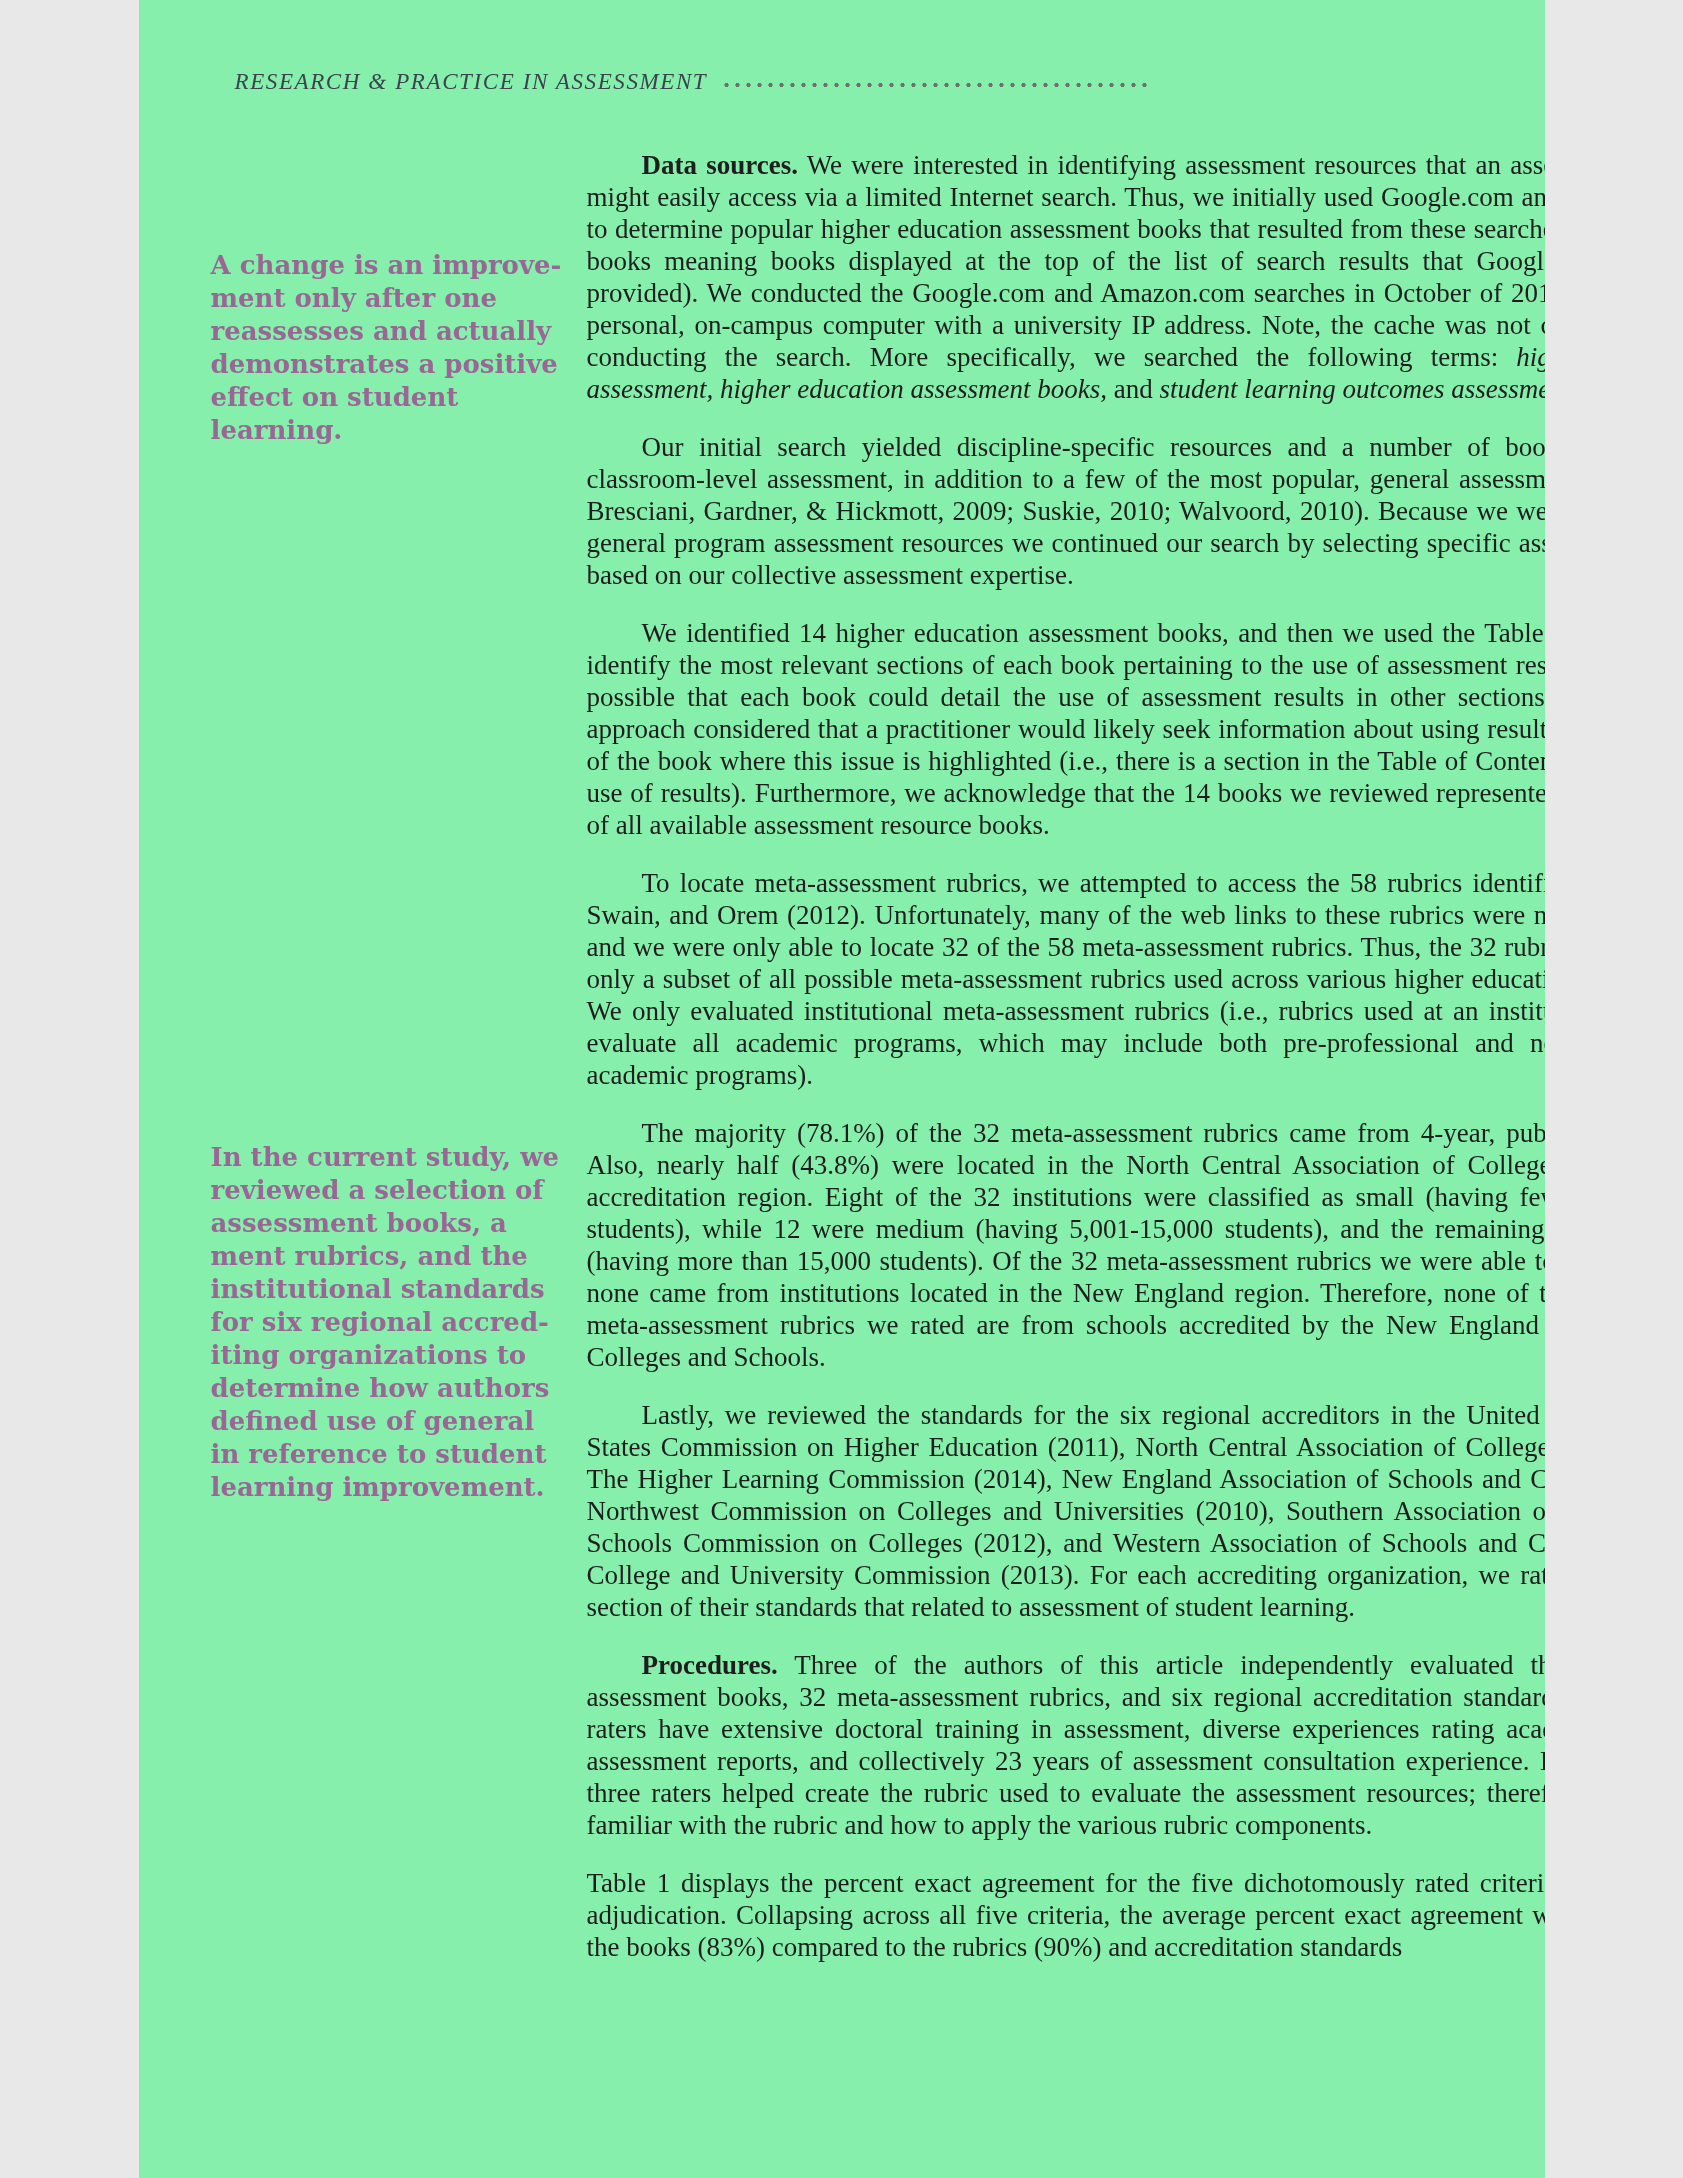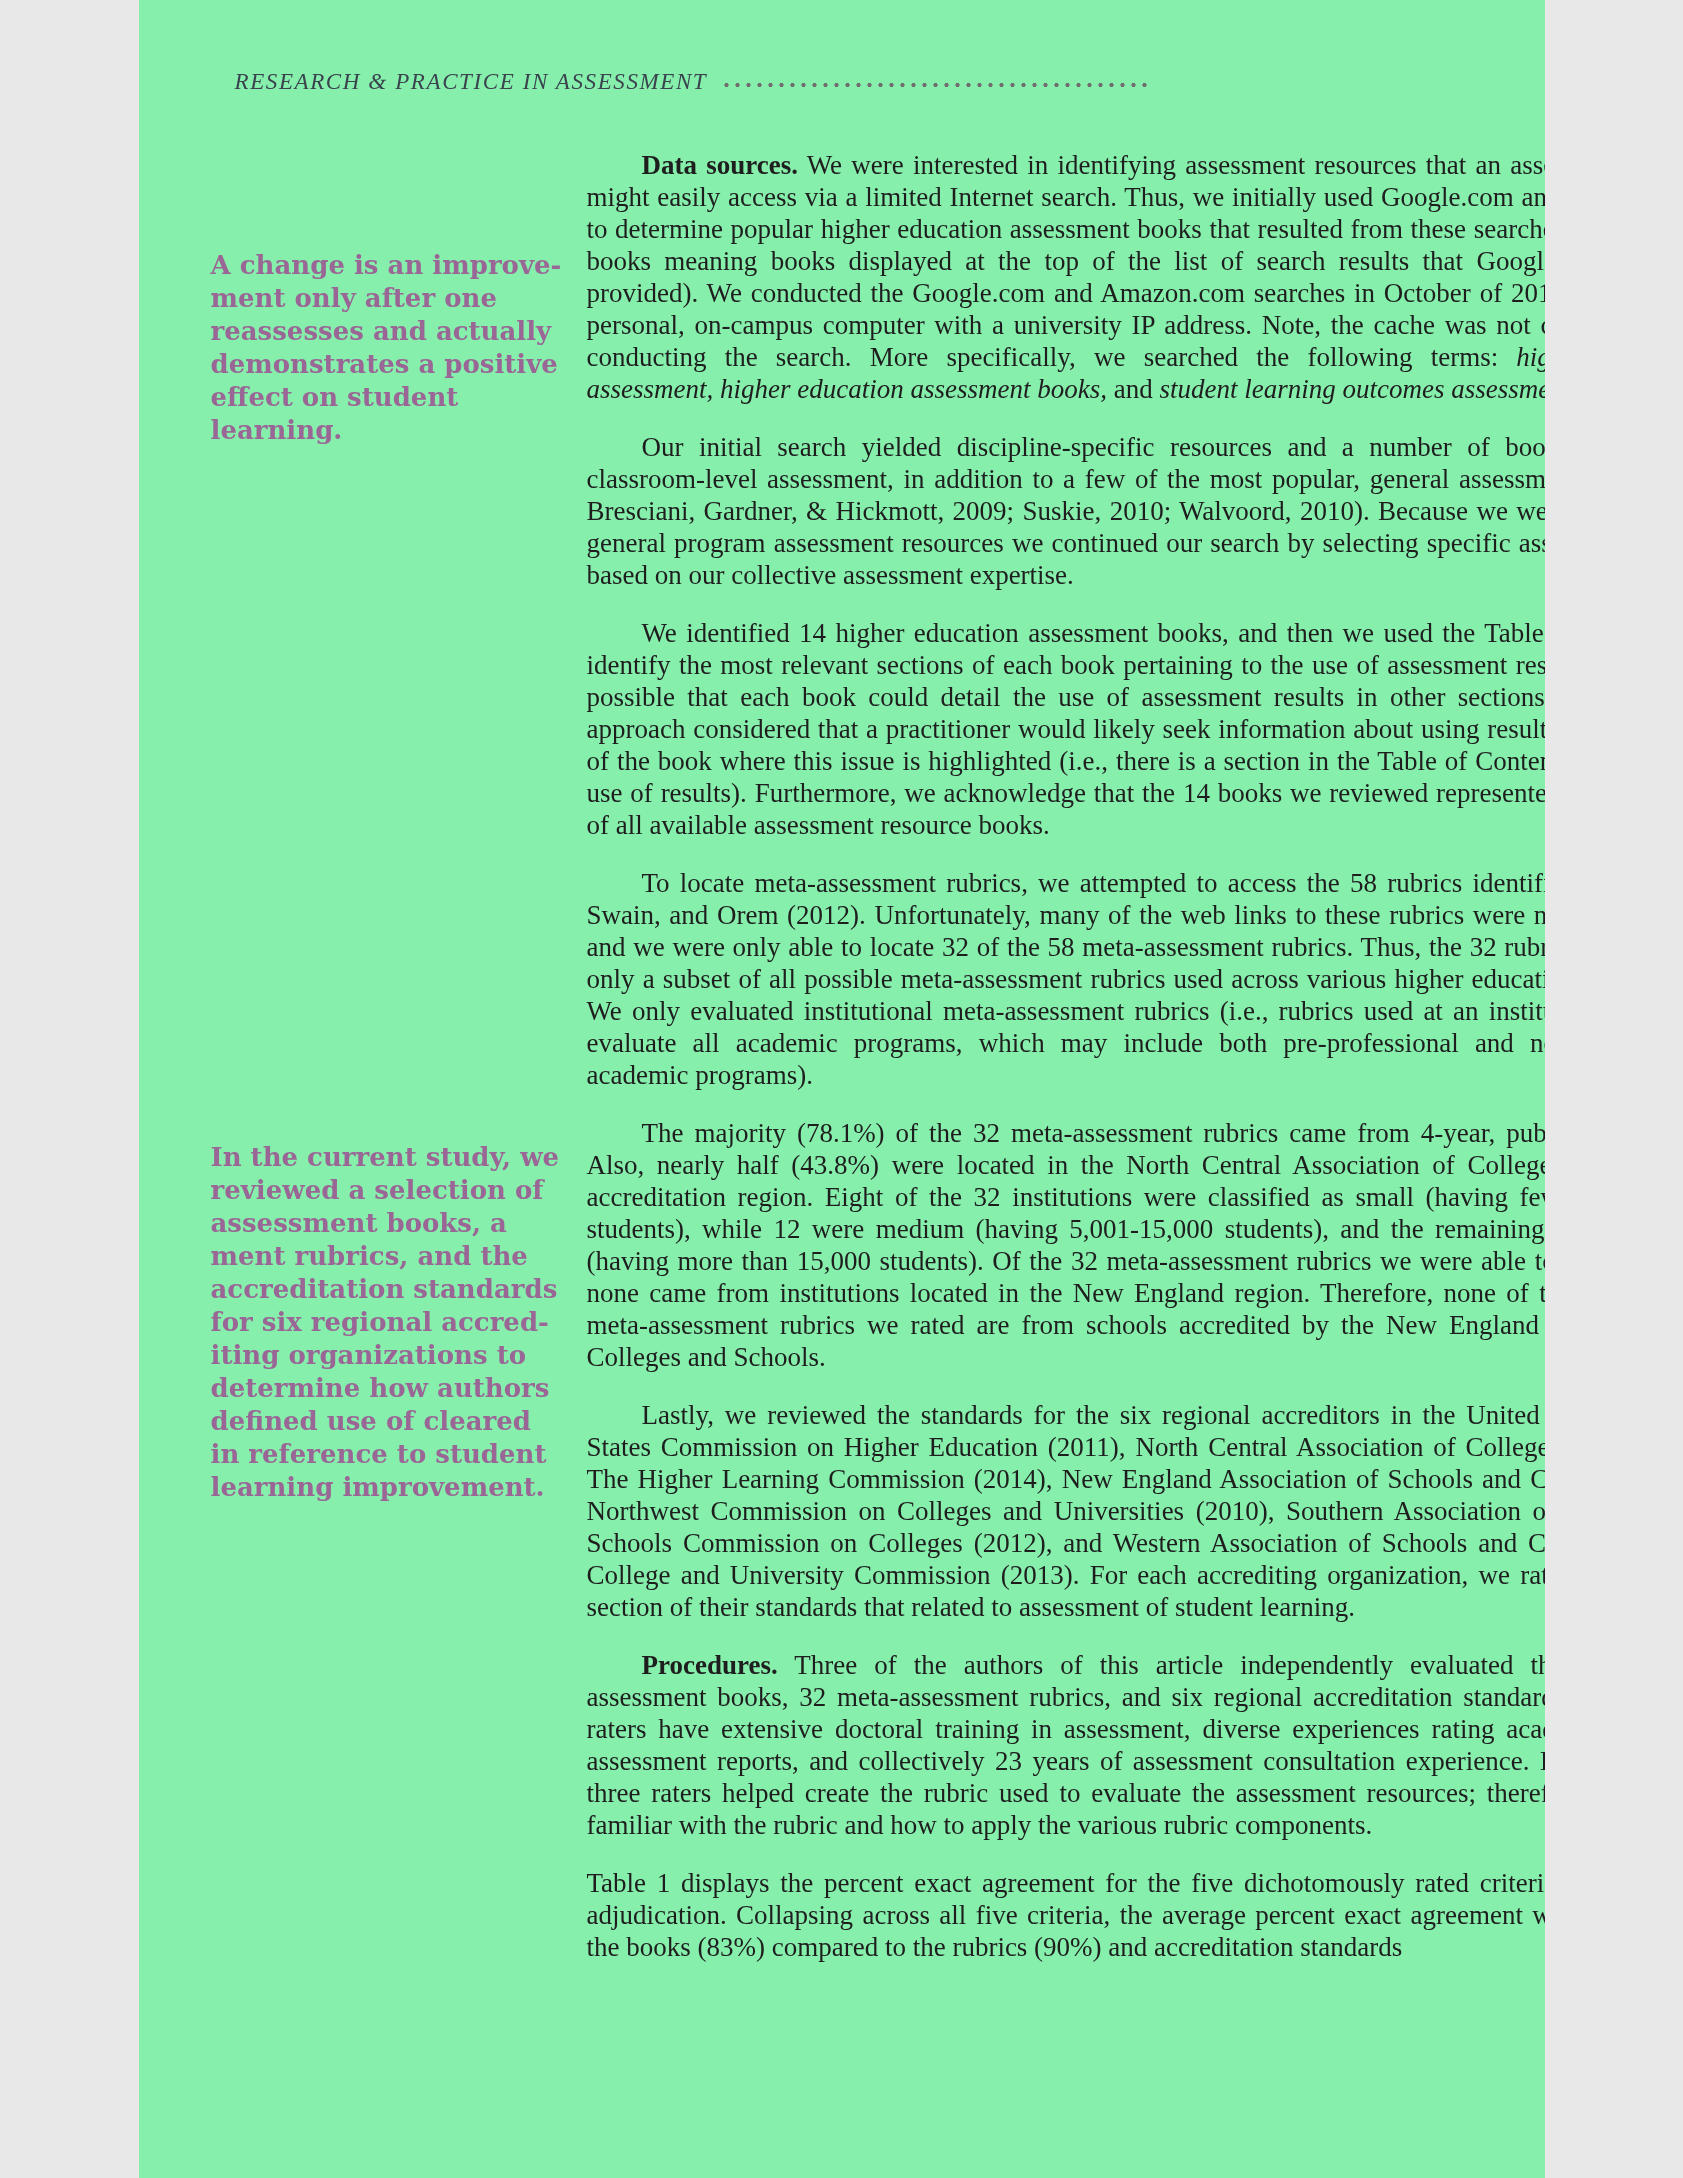--- a/index.html
+++ b/index.html
@@ -87,25 +87,25 @@
       <div>ment only after one</div>
       <div>reassesses and actually</div>
       <div>demonstrates a positive</div>
       <div>effect on student learning.</div>
     </aside>
   <aside class="pullquote pq2">
       <div>In the current study, we</div>
       <div>reviewed a selection of</div>
       <div>assessment books, a</div>
       <div>ment rubrics, and the</div>
-      <div>accreditation standards</div>
+      <div>institutional standards</div>
       <div>for six regional accred-</div>
       <div>iting organizations to</div>
       <div>determine how authors</div>
-      <div>defined use of cleared</div>
+      <div>defined use of general</div>
       <div>in reference to student</div>
       <div>learning improvement.</div>
     </aside>
 
   <main class="body-col">
     <p class="indent"><span class="run-b">Data sources.</span><span> We were interested in identifying assessment resources that an assessment novice might easily access via a limited Internet search. Thus, we initially used Google.com and Amazon.com to determine popular higher education assessment books that resulted from these searches (i.e., popular books meaning books displayed at the top of the list of search results that Google and Amazon provided). We conducted the Google.com and Amazon.com searches in October of 2013 using a non-personal, on-campus computer with a university IP address. Note, the cache was not cleared prior to conducting the search. More specifically, we searched the following terms: </span><span class="run-i">higher education assessment, higher education assessment books,</span><span> and </span><span class="run-i">student learning outcomes assessment books</span><span>.</span></p>
     <p class="indent"><span>Our initial search yielded discipline-specific resources and a number of books focused on classroom-level assessment, in addition to a few of the most popular, general assessment books (i.e., Bresciani, Gardner, &amp; Hickmott, 2009; Suskie, 2010; Walvoord, 2010). Because we were interested in general program assessment resources we continued our search by selecting specific assessment books based on our collective assessment expertise.</span></p>
     <p class="indent"><span>We identified 14 higher education assessment books, and then we used the Table of Contents to identify the most relevant sections of each book pertaining to the use of assessment results. Thus, it is possible that each book could detail the use of assessment results in other sections; however, our approach considered that a practitioner would likely seek information about using results in the section of the book where this issue is highlighted (i.e., there is a section in the Table of Contents dedicated to use of results). Furthermore, we acknowledge that the 14 books we reviewed represented only a subset of all available assessment resource books.</span></p>
     <p class="indent"><span>To locate meta-assessment rubrics, we attempted to access the 58 rubrics identified by Fulcher, Swain, and Orem (2012). Unfortunately, many of the web links to these rubrics were no longer active and we were only able to locate 32 of the 58 meta-assessment rubrics. Thus, the 32 rubrics represented only a subset of all possible meta-assessment rubrics used across various higher education institutions. We only evaluated institutional meta-assessment rubrics (i.e., rubrics used at an institutional level to evaluate all academic programs, which may include both pre-professional and non-professional academic programs).</span></p>
     <p class="indent"><span>The majority (78.1%) of the 32 meta-assessment rubrics came from 4-year, public institutions. Also, nearly half (43.8%) were located in the North Central Association of Colleges and Schools accreditation region. Eight of the 32 institutions were classified as small (having fewer than 5,000 students), while 12 were medium (having 5,001-15,000 students), and the remaining 12 were large (having more than 15,000 students). Of the 32 meta-assessment rubrics we were able to locate online, none came from institutions located in the New England region. Therefore, none of the institutional meta-assessment rubrics we rated are from schools accredited by the New England Association of Colleges and Schools.</span></p>

